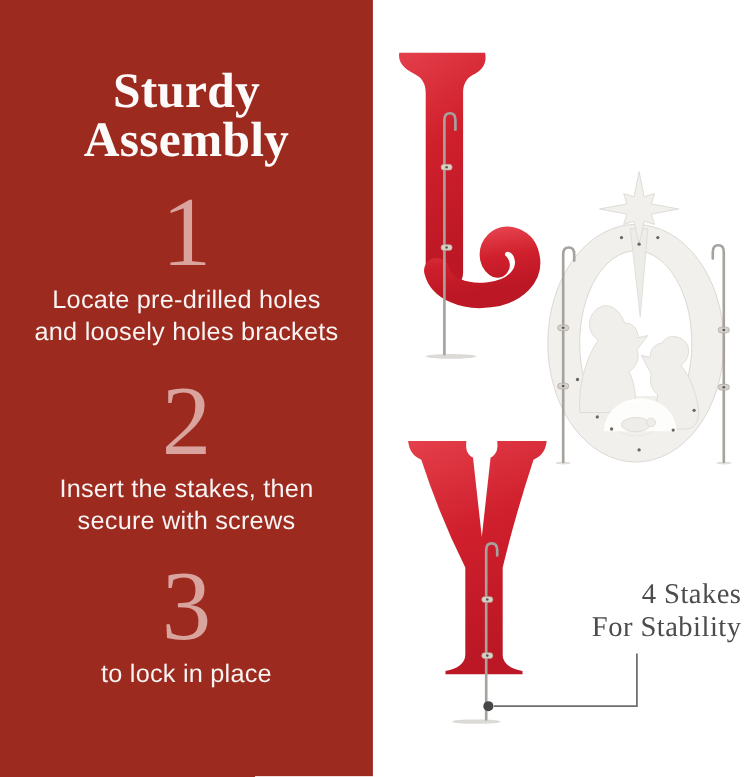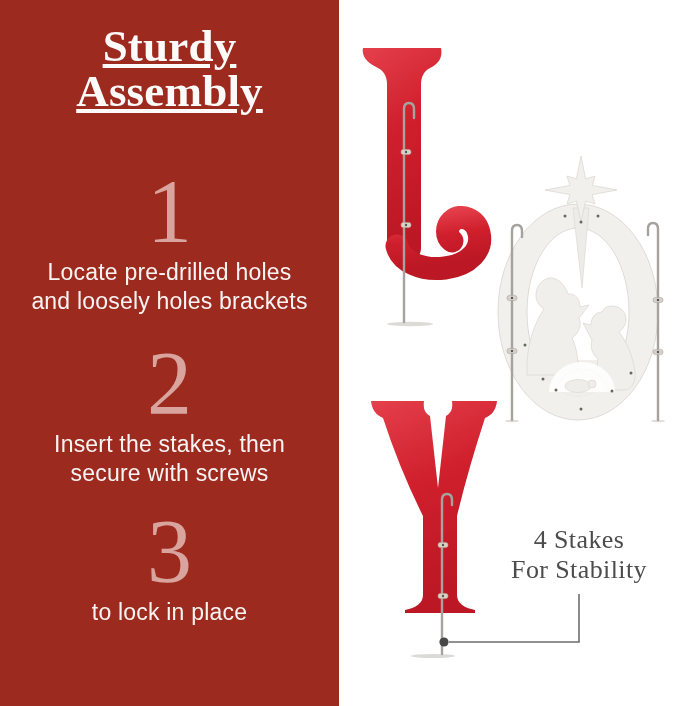--- a/index.html
+++ b/index.html
@@ -9,25 +9,25 @@
     overflow:hidden;
     font-family:"Liberation Sans", sans-serif;
   }
   
   .panel {
     position:absolute; left:0; top:0; width:339px; height:706px;
     background: var(--panel-bg, #9d2a1f);
     text-align:center;
   }
   .panel-title {
-    margin:0; padding-top:24px;
+    margin:0; padding-top:60px;
     font-family:"Liberation Serif", serif;
     font-weight:bold;
     font-size:45px; line-height:45px;
-    color:#fdfbfa; letter-spacing:0.2px;text-decoration:underline;
+    color:#fdfbfa; letter-spacing:0.2px;
   }
   .panel-title span { display:block; }
   .step { position:absolute; left:0; width:339px; text-align:center; }
   .step-1 { top:168px; }
   .step-2 { top:340px; }
   .step-3 { top:508px; }
   .step-number {
     font-family:"Liberation Serif", serif;
     font-size:90px; line-height:88px; font-weight:normal;
     color: var(--number-color, #d9a49e);
@@ -36,21 +36,21 @@
     margin:2px 0 0 0;
     font-size:23px; line-height:28.5px;
     color: var(--step-text-color, #f8f4f3);
     letter-spacing:0.2px;
   }
   .step-text span { display:block; }
   
   .stage-svg { position:absolute; left:0; top:0; }
   .callout-label {
     position:absolute; left:484px; top:525px; width:190px;
-    text-align:center;
+    text-align:right;
     font-family:"Liberation Serif", serif;
     font-size:26px; line-height:30px;
     color: var(--callout-color, #4c4c4c);
     letter-spacing:0.4px;
   }
   .callout-label span { display:block; }
 </style>
 </head>
 <body>
 

